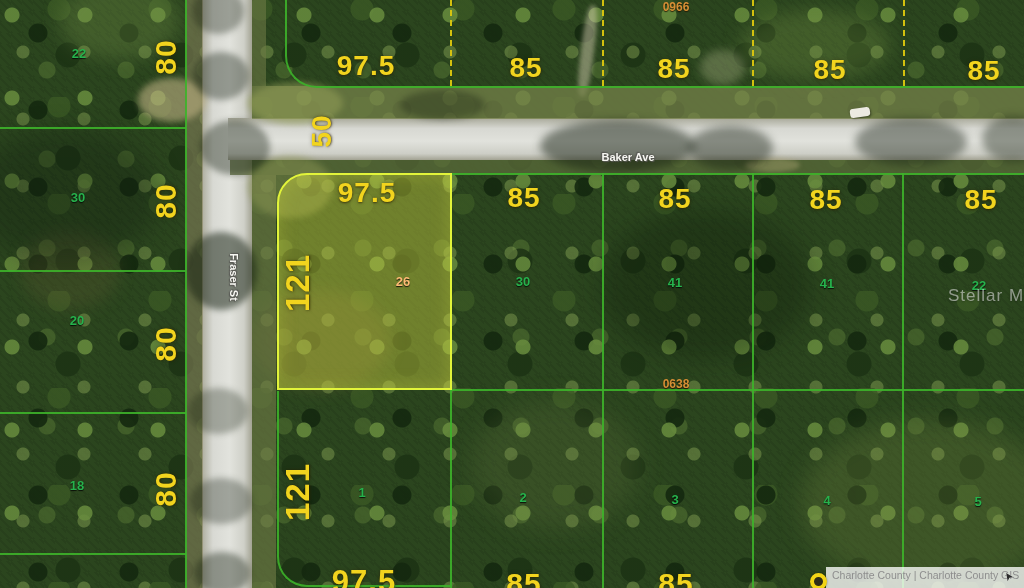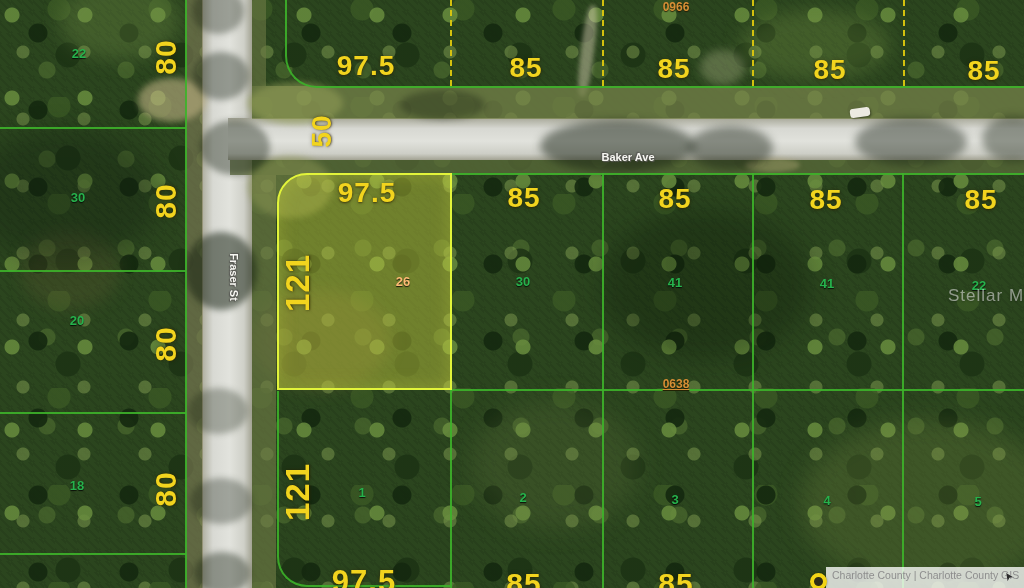--- a/index.html
+++ b/index.html
@@ -171,21 +171,21 @@
   <span class="lotnum" style="left:675px;top:282px;">41</span>
   <span class="lotnum" style="left:827px;top:283px;">41</span>
   <span class="lotnum" style="left:979px;top:285px;">22</span>
   <span class="lotnum" style="left:362px;top:492px;">1</span>
   <span class="lotnum" style="left:523px;top:497px;">2</span>
   <span class="lotnum" style="left:675px;top:499px;">3</span>
   <span class="lotnum" style="left:827px;top:500px;">4</span>
   <span class="lotnum" style="left:978px;top:501px;">5</span>
 
   <span class="blockid" style="left:676px;top:7px;">0966</span>
-  <span class="blockid" style="left:676px;top:384px;text-decoration:underline;">0638</span>
+  <span class="blockid" style="left:676px;top:384px;">0638</span>
 
   <span class="street" style="left:628px;top:129px;margin-top:28px;">Baker Ave</span>
   <span class="street vrot" style="left:234px;top:277px;">Fraser St</span>
 
   <span class="watermark">Stellar MLS</span>
 
   <div class="attrbar"></div>
   <span class="attrtext">Charlotte County | Charlotte County GIS</span>
   <div class="pin"></div>
   <span class="cursor-glyph">➤</span>

